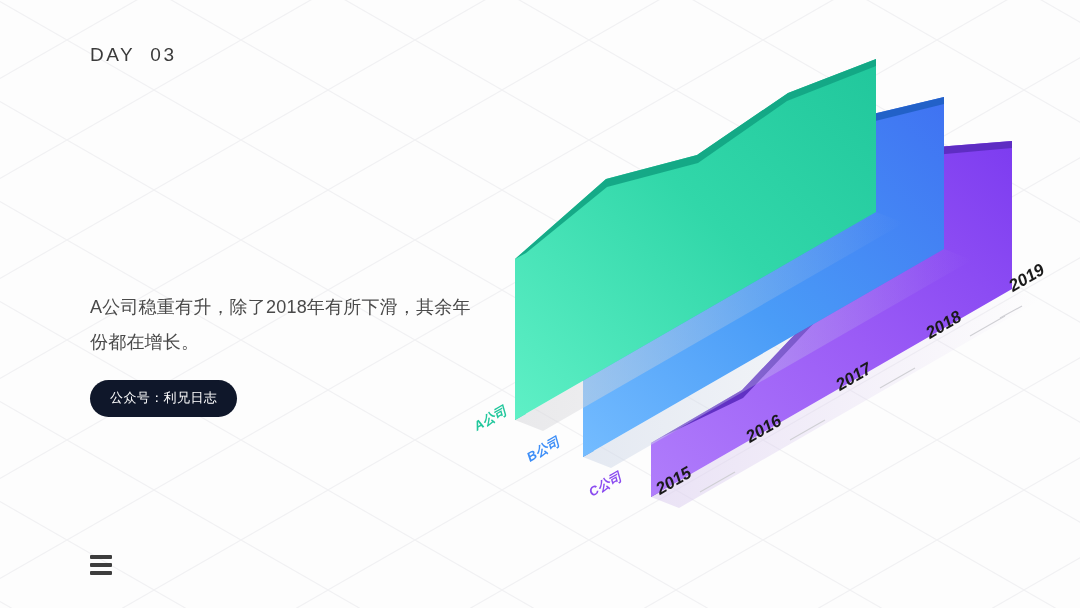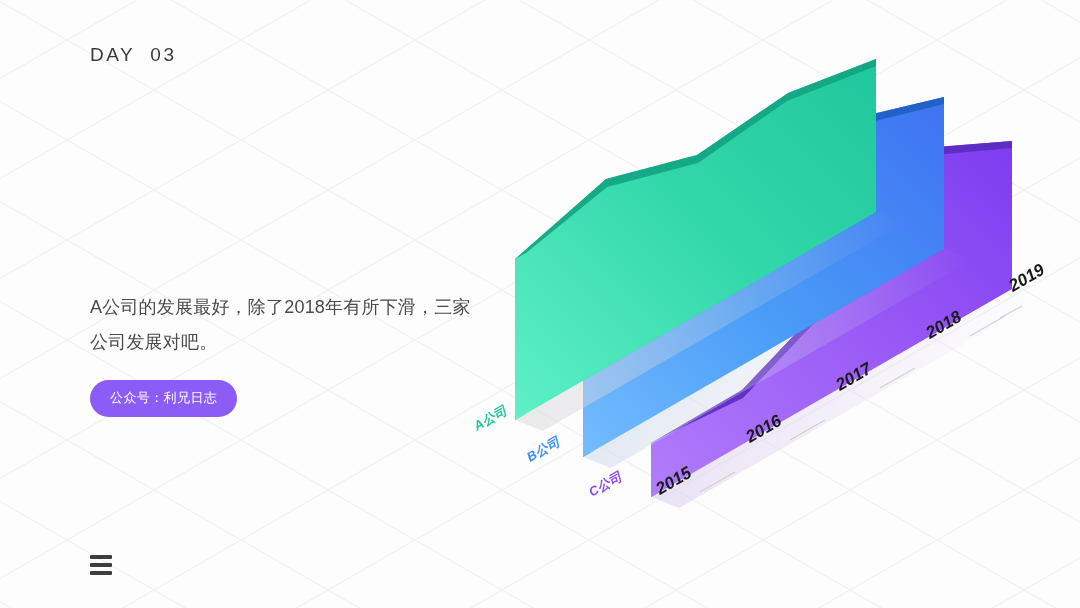--- a/index.html
+++ b/index.html
@@ -73,21 +73,21 @@
     font-size: 18px;
     line-height: 1.95;
     color: #4a4a4a;
     letter-spacing: 0.2px;
   }
   #badge {
     position: absolute;
     top: 380px;
     left: 0;
     display: inline-block;
-    background: #8b5cf6;
+    background: #0f172a;
     color: #ffffff;
     font-size: 13px;
     letter-spacing: 0.4px;
     padding: 9px 20px 10px 20px;
     border-radius: 20px;
     white-space: nowrap;
   }
   #menu-icon {
     position: absolute;
     left: 90px;
@@ -236,21 +236,21 @@
       <text class="series-label" fill="#3d8ef7" transform="translate(530,462) rotate(-30)">B公司</text>
       <text class="series-label" fill="#8b4cf0" transform="translate(592,497) rotate(-30)">C公司</text>
     </g>
   </svg>
 
   <div id="left-col">
 
     <div id="day-label">DAY  03</div>
 
 
-    <div id="body-text">A公司的发展最好，除了2018年有所下滑，三家公司发展对吧。</div>
+    <div id="body-text">A公司稳重有升，除了2018年有所下滑，其余年份都在增长。</div>
 
     <div id="badge">公众号：利兄日志</div>
   </div>
 
   <div id="menu-icon">
     <span></span>
     <span></span>
     <span></span>
   </div>
 

